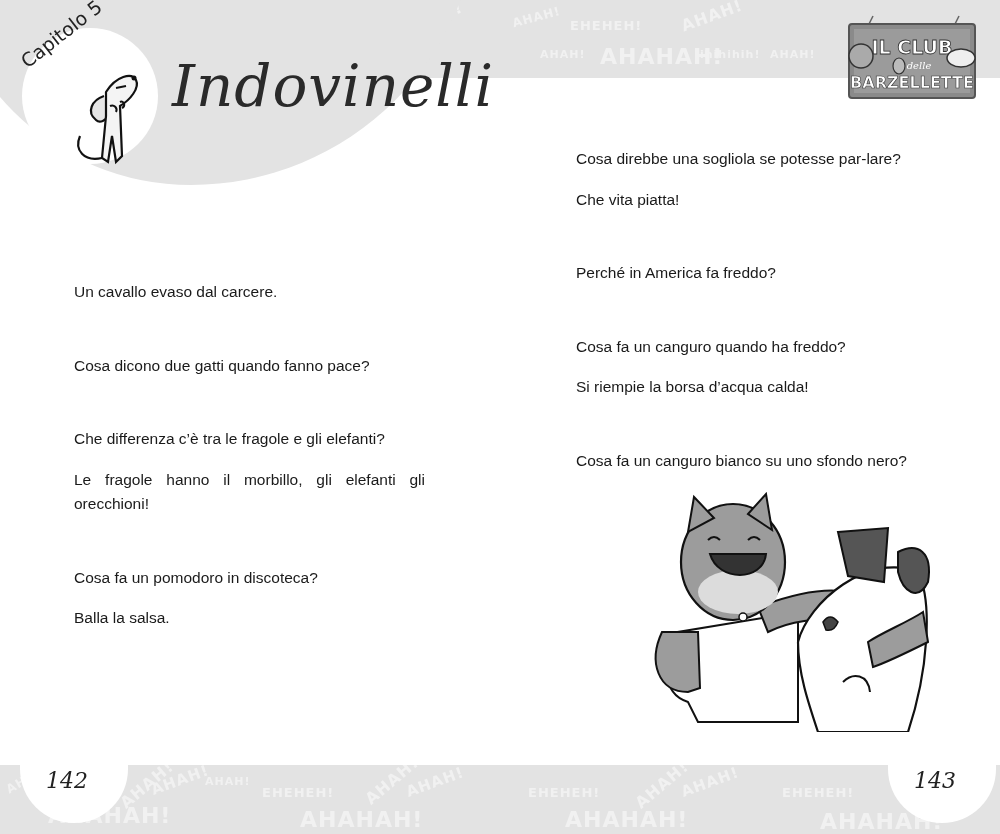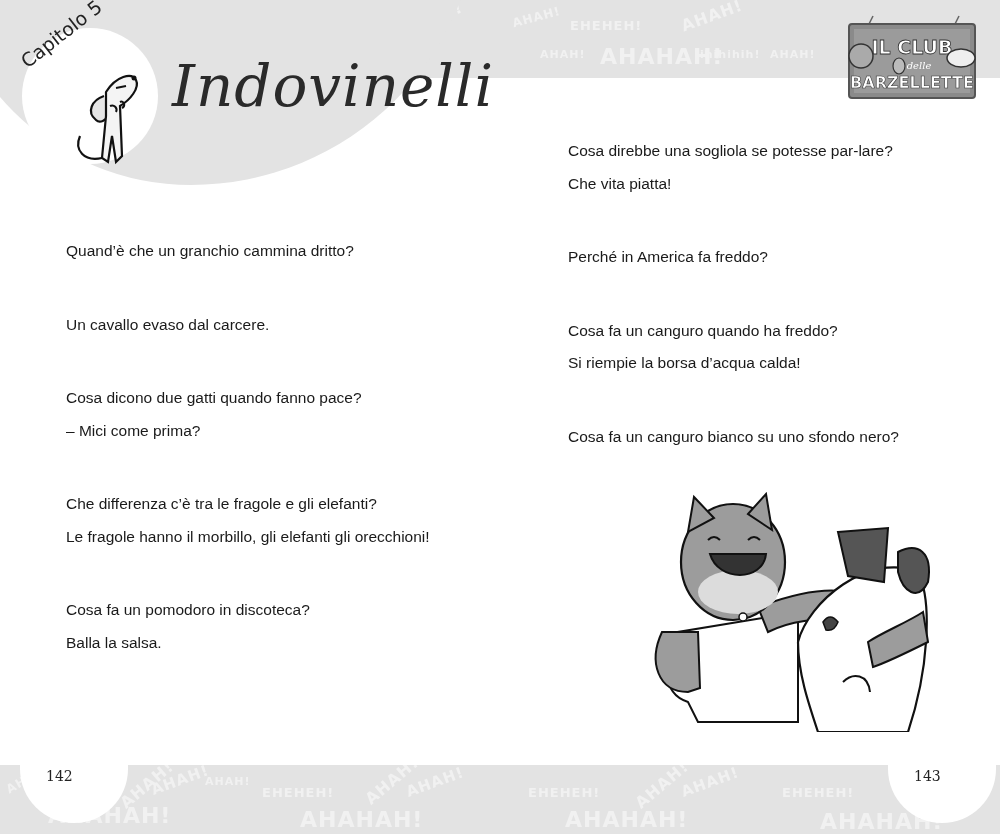--- a/index.html
+++ b/index.html
@@ -36,28 +36,28 @@
     position: absolute; left: 172px; top: 52px;
     font-family: "DejaVu Serif", serif; font-style: italic;
     font-size: 58px; color: #2a2a2a; letter-spacing: 1px;
   }
   .mouse { position: absolute; left: 70px; top: 66px; width: 80px; height: 104px; }
   .logo { position: absolute; left: 845px; top: 14px; width: 134px; height: 86px; }
   .column { position: absolute; font-size: 15.5px; line-height: 24.5px; }
   .col-left { left: 58px; top: 231px; width: 383px; }
   .col-right { left: 560px; top: 131px; width: 383px; }
   .riddle { margin: 0; }
-  .riddle p { margin: 8px; text-align: justify; text-align-last: left; }
+  .riddle p { margin: 16px; text-align: justify; text-align-last: left; }
   .page-num-tab {
     position: absolute; width: 108px; height: 58px; background: #ffffff;
     border-radius: 0 0 54px 54px;
   }
   .page-num {
-    position: absolute; font-family: "DejaVu Serif", serif; 
-    font-size: 14px; color: #222;
+    position: absolute; font-family: "DejaVu Serif", serif; font-style: italic;
+    font-size: 22px; color: #222;
   }
   .illustration { position: absolute; left: 648px; top: 492px; width: 290px; height: 240px; }
 </style>
 </head>
 <body>
 
 <div class="band band-top">
   <span class="pattern-word" style="left:8px;top:6px;font-size:12px;transform:rotate(-20deg)">AHAH!</span>
   <span class="pattern-word" style="left:58px;top:20px;font-size:13px">EHEHEH!</span>
   <span class="pattern-word" style="left:210px;top:4px;font-size:14px;transform:rotate(-25deg)">AHAH!</span>
@@ -96,28 +96,26 @@
   <text x="67" y="40" text-anchor="middle" font-family="DejaVu Sans, sans-serif" font-weight="bold" font-size="19" fill="#ffffff" stroke="#333" stroke-width="0.8">IL CLUB</text>
   <text x="74" y="55" text-anchor="middle" font-family="DejaVu Serif, serif" font-style="italic" font-size="10" fill="#ffffff">delle</text>
   <text x="67" y="74" text-anchor="middle" font-family="DejaVu Sans, sans-serif" font-weight="bold" font-size="16" fill="#ffffff" stroke="#333" stroke-width="0.6">BARZELLETTE</text>
   <circle cx="16" cy="42" r="12" fill="#aaa" stroke="#333" stroke-width="1.5"></circle>
   <ellipse cx="116" cy="44" rx="14" ry="9" fill="#eee" stroke="#333" stroke-width="1.5"></ellipse>
   <ellipse cx="54" cy="52" rx="6" ry="8" fill="#bbb" stroke="#333" stroke-width="1.2"></ellipse>
 </svg>
 
 <div class="column col-left">
   <div class="riddle">
-    <p>Quand’è che un granchio cammina dritto?</p>
   </div>
   <div class="riddle" style="margin-top:49px">
     <p>Un cavallo evaso dal carcere.</p>
   </div>
   <div class="riddle" style="margin-top:49px">
     <p>Cosa dicono due gatti quando fanno pace?</p>
-    <p>– Mici come prima?</p>
   </div>
   <div class="riddle" style="margin-top:49px">
     <p>Che differenza c’è tra le fragole e gli elefanti?</p>
     <p>Le fragole hanno il morbillo, gli elefanti gli orecchioni!</p>
   </div>
   <div class="riddle" style="margin-top:49px">
     <p>Cosa fa un pomodoro in discoteca?</p>
     <p>Balla la salsa.</p>
   </div>
 </div>

